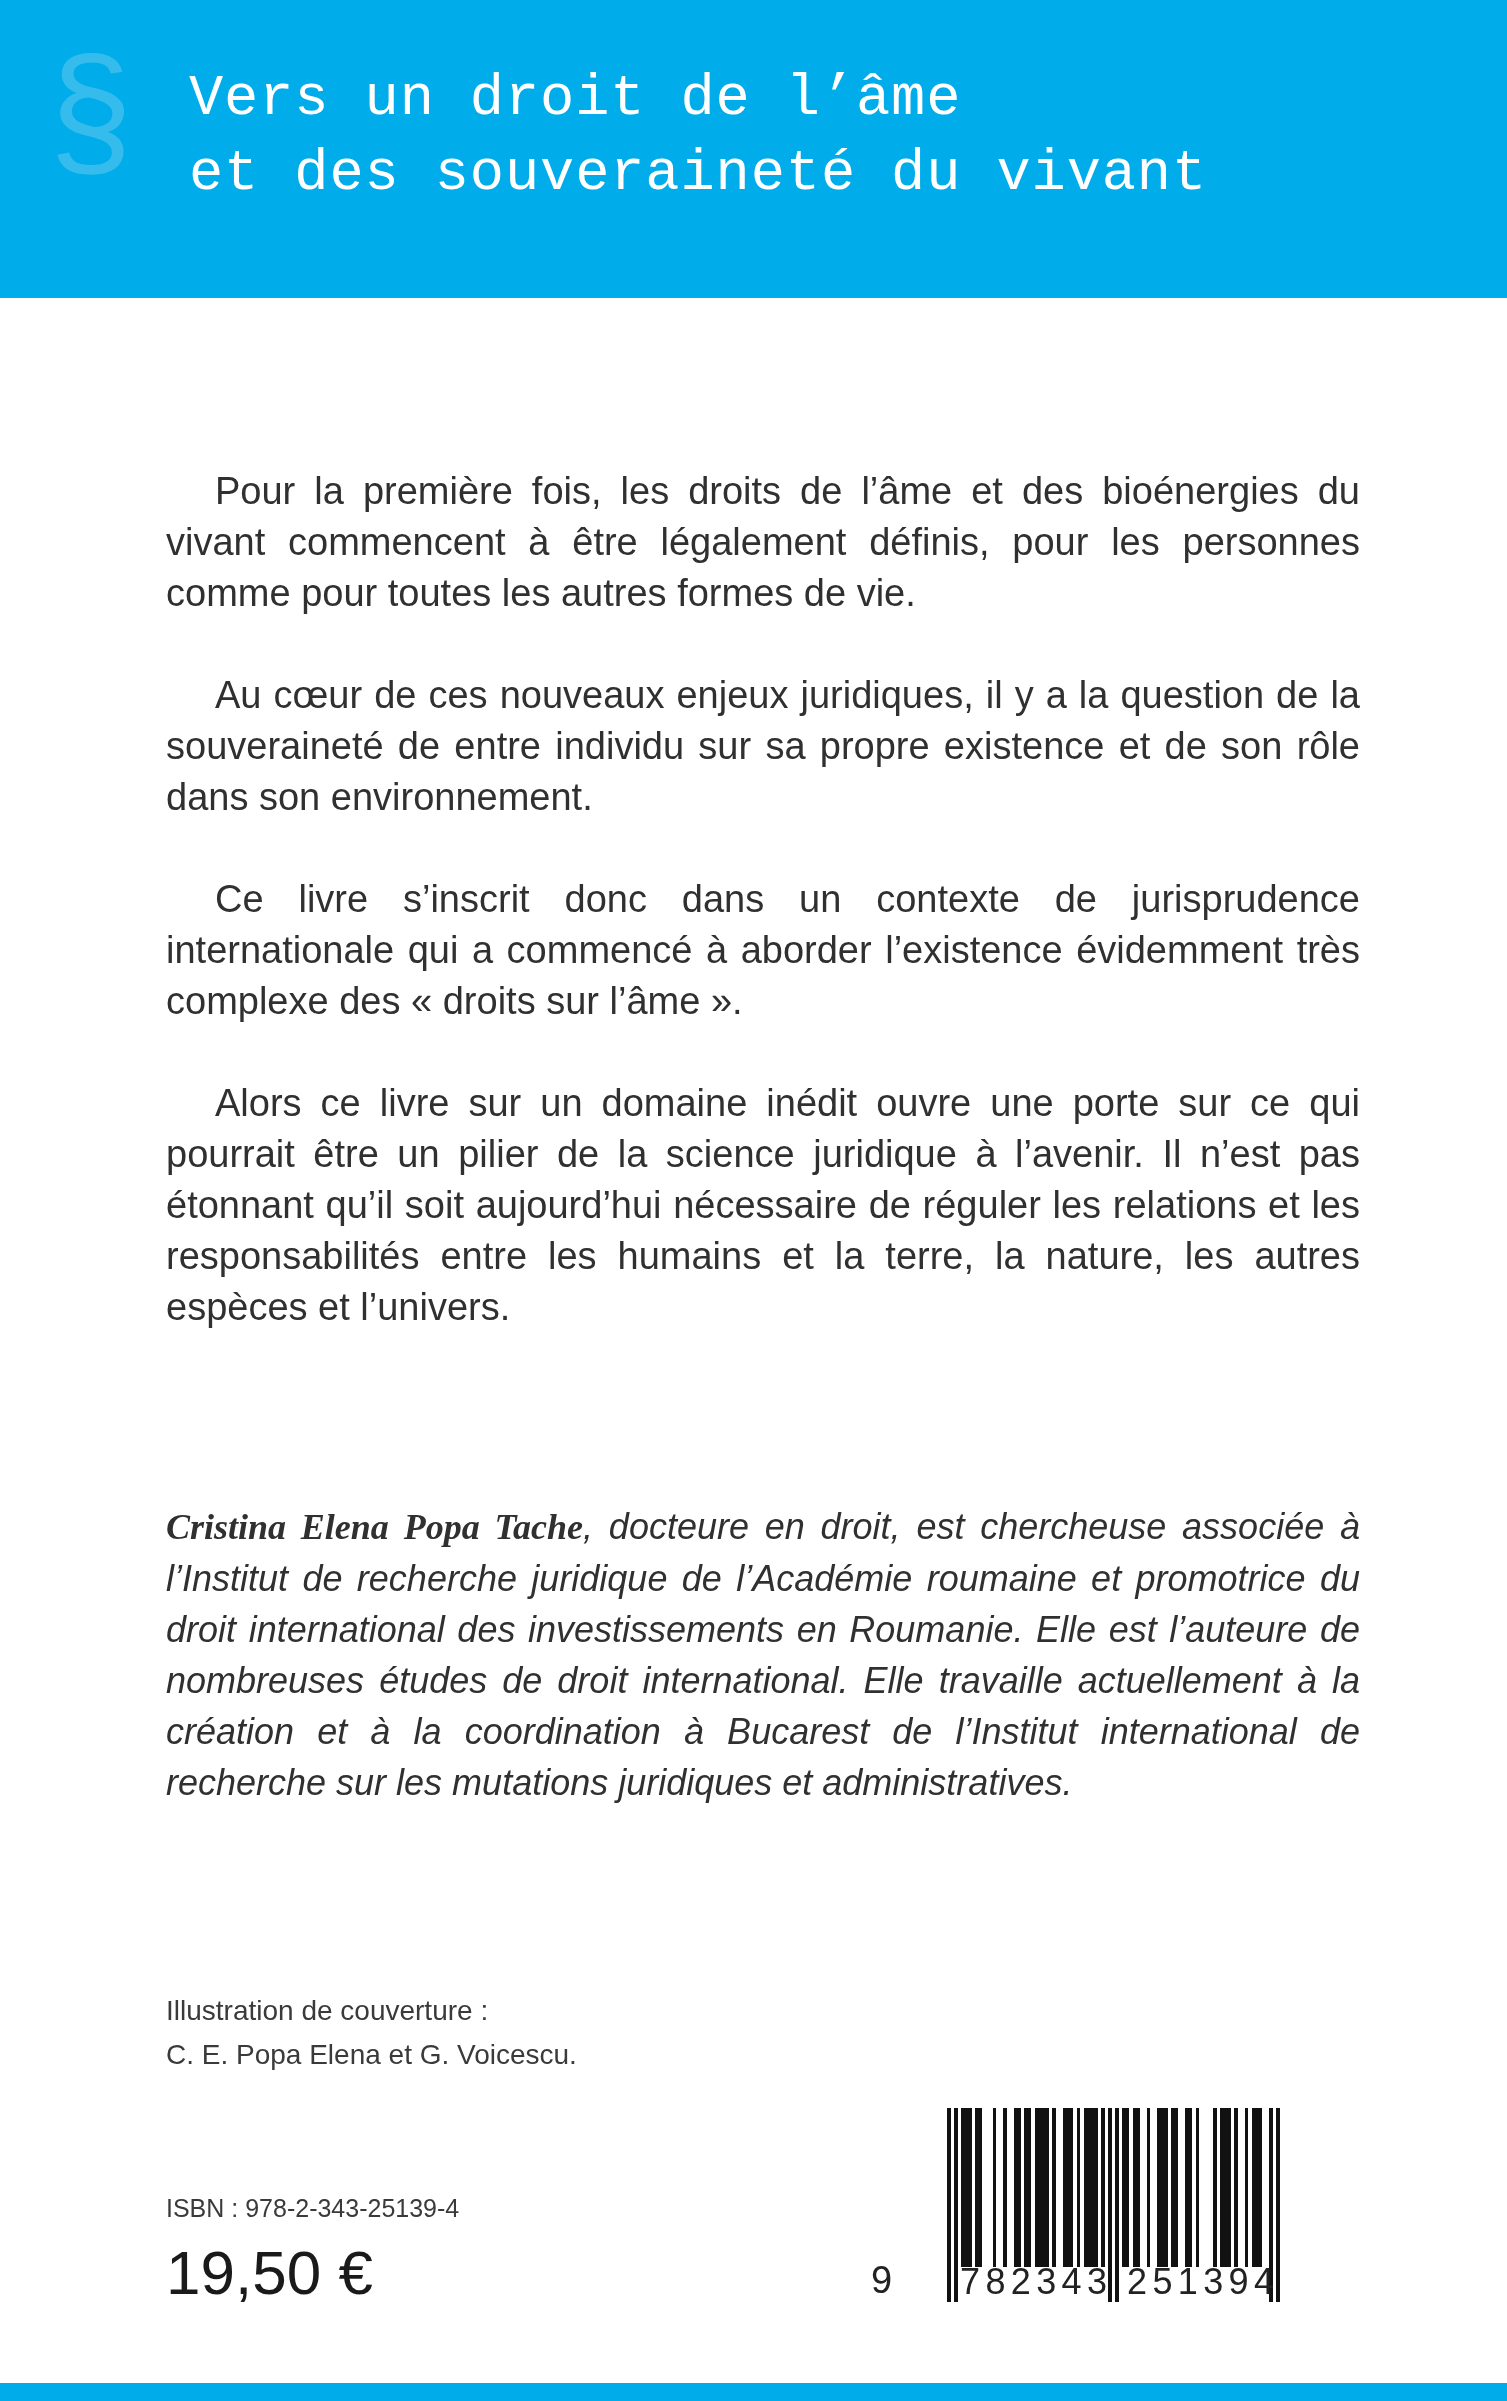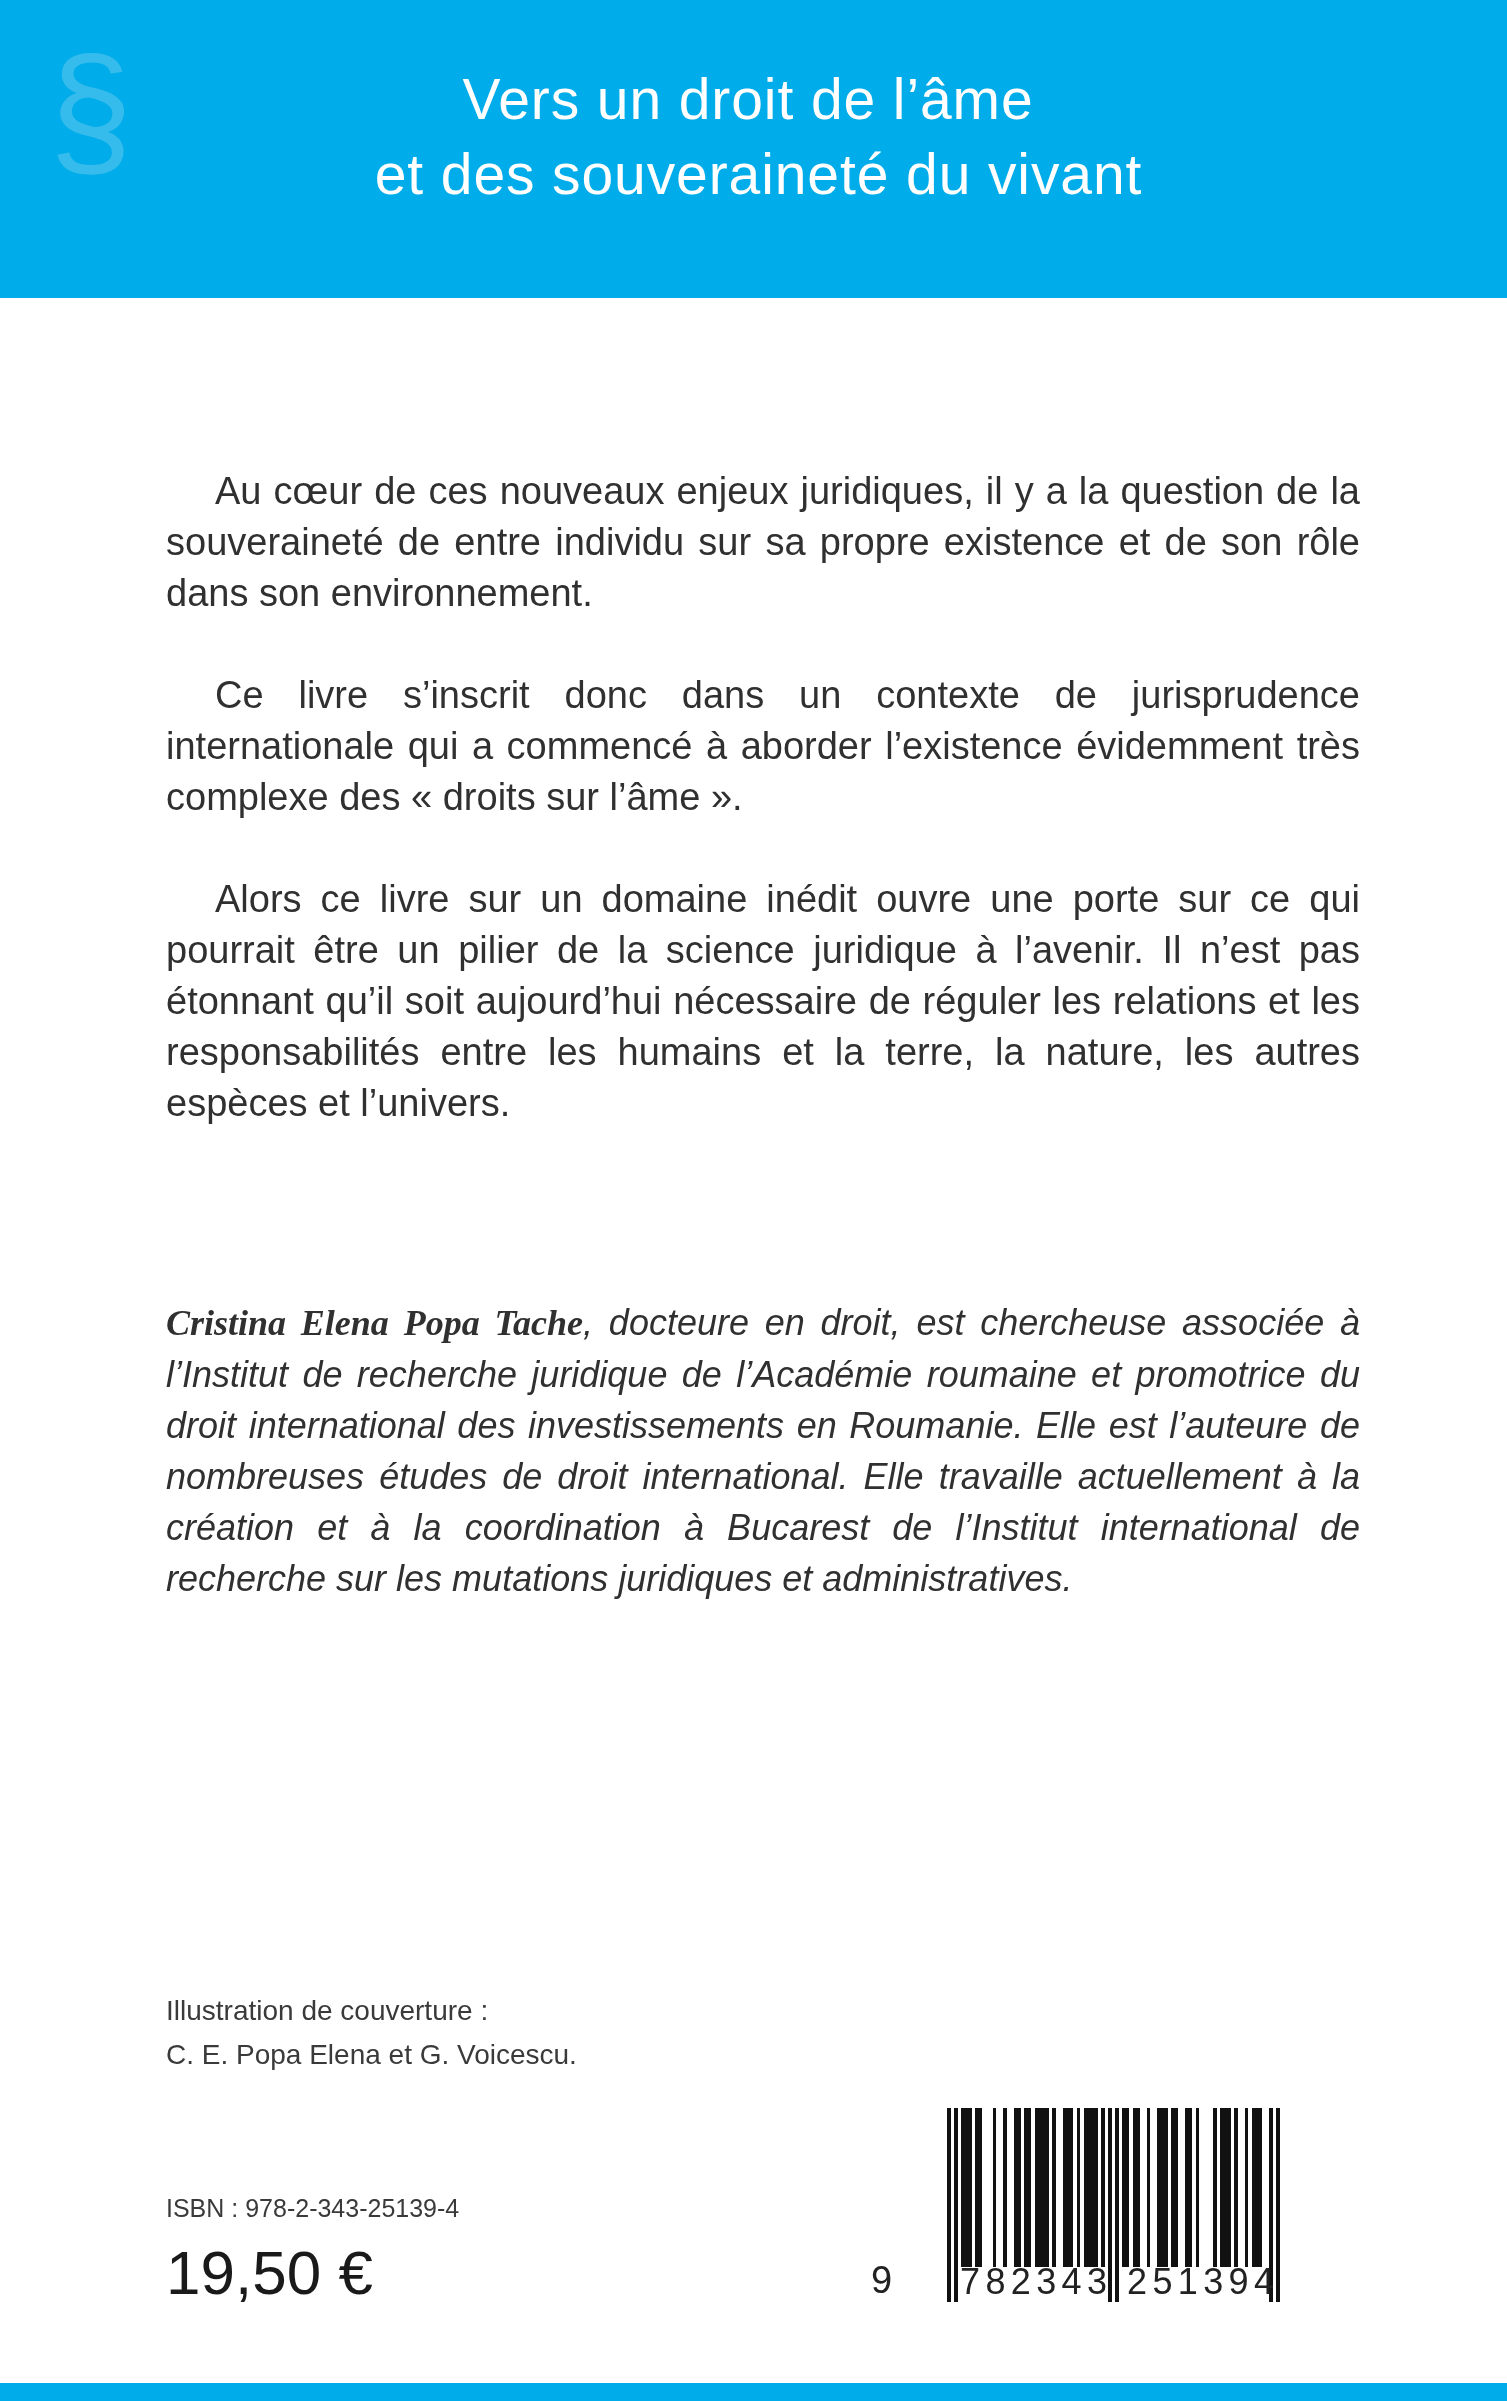--- a/index.html
+++ b/index.html
@@ -22,26 +22,27 @@
     position: absolute;
     left: 49px; top: 28px;
     font-size: 150px;
     line-height: 1.1;
     color: #35BCEC;
     font-weight: 400;
   }
   .title-block {
     position: absolute;
     top: 62px; right: 180px; left: 189px;
-    text-align: center;
+    text-align: left;
     color: #ffffff;
     font-size: 57px;
     line-height: 75px;
     font-weight: 400;
     letter-spacing: 0.9px;
+    font-family: Liberation Mono, monospace;
   }
   .title-line1 { padding-right: 21px; }
   
   .body-block {
     position: absolute;
     left: 166px; top: 466px;
     width: 1194px;
     color: #303030;
   }
   .body-block p {
@@ -139,20 +140,21 @@
   <div class="band-top"></div>
 
   <div class="section-symbol">§</div>
 
   <div class="title-block">
     <div class="title-line1">Vers un droit de l’âme</div>
     <div class="title-line2">et des souveraineté du vivant</div>
   </div>
 
   <div class="body-block">
+    <p>Pour la première fois, les droits de l’âme et des bioénergies du vivant commencent à être légalement définis, pour les personnes comme pour toutes les autres formes de vie.</p>
     <p>Au cœur de ces nouveaux enjeux juridiques, il y a la question de la souveraineté de entre individu sur sa propre existence et de son rôle dans son environnement.</p>
     <p>Ce livre s’inscrit donc dans un contexte de jurisprudence internationale qui a commencé à aborder l’existence évidemment très complexe des « droits sur l’âme ».</p>
     <p>Alors ce livre sur un domaine inédit ouvre une porte sur ce qui pourrait être un pilier de la science juridique à l’avenir. Il n’est pas étonnant qu’il soit aujourd’hui nécessaire de réguler les relations et les responsabilités entre les humains et la terre, la nature, les autres espèces et l’univers.</p>
     <p class="bio"><b>Cristina Elena Popa Tache</b><span>, docteure en droit, est chercheuse associée à l’Institut de recherche juridique de l’Académie roumaine et promotrice du droit international des investissements en Roumanie. Elle est l’auteure de nombreuses études de droit international. Elle travaille actuellement à la création et à la coordination à Bucarest de l’Institut international de recherche sur les mutations juridiques et administratives.</span></p>
   </div>
 
   <div class="credits">
     <div>Illustration de couverture :</div>
     <div>C. E. Popa Elena et G. Voicescu.</div>
   </div>

